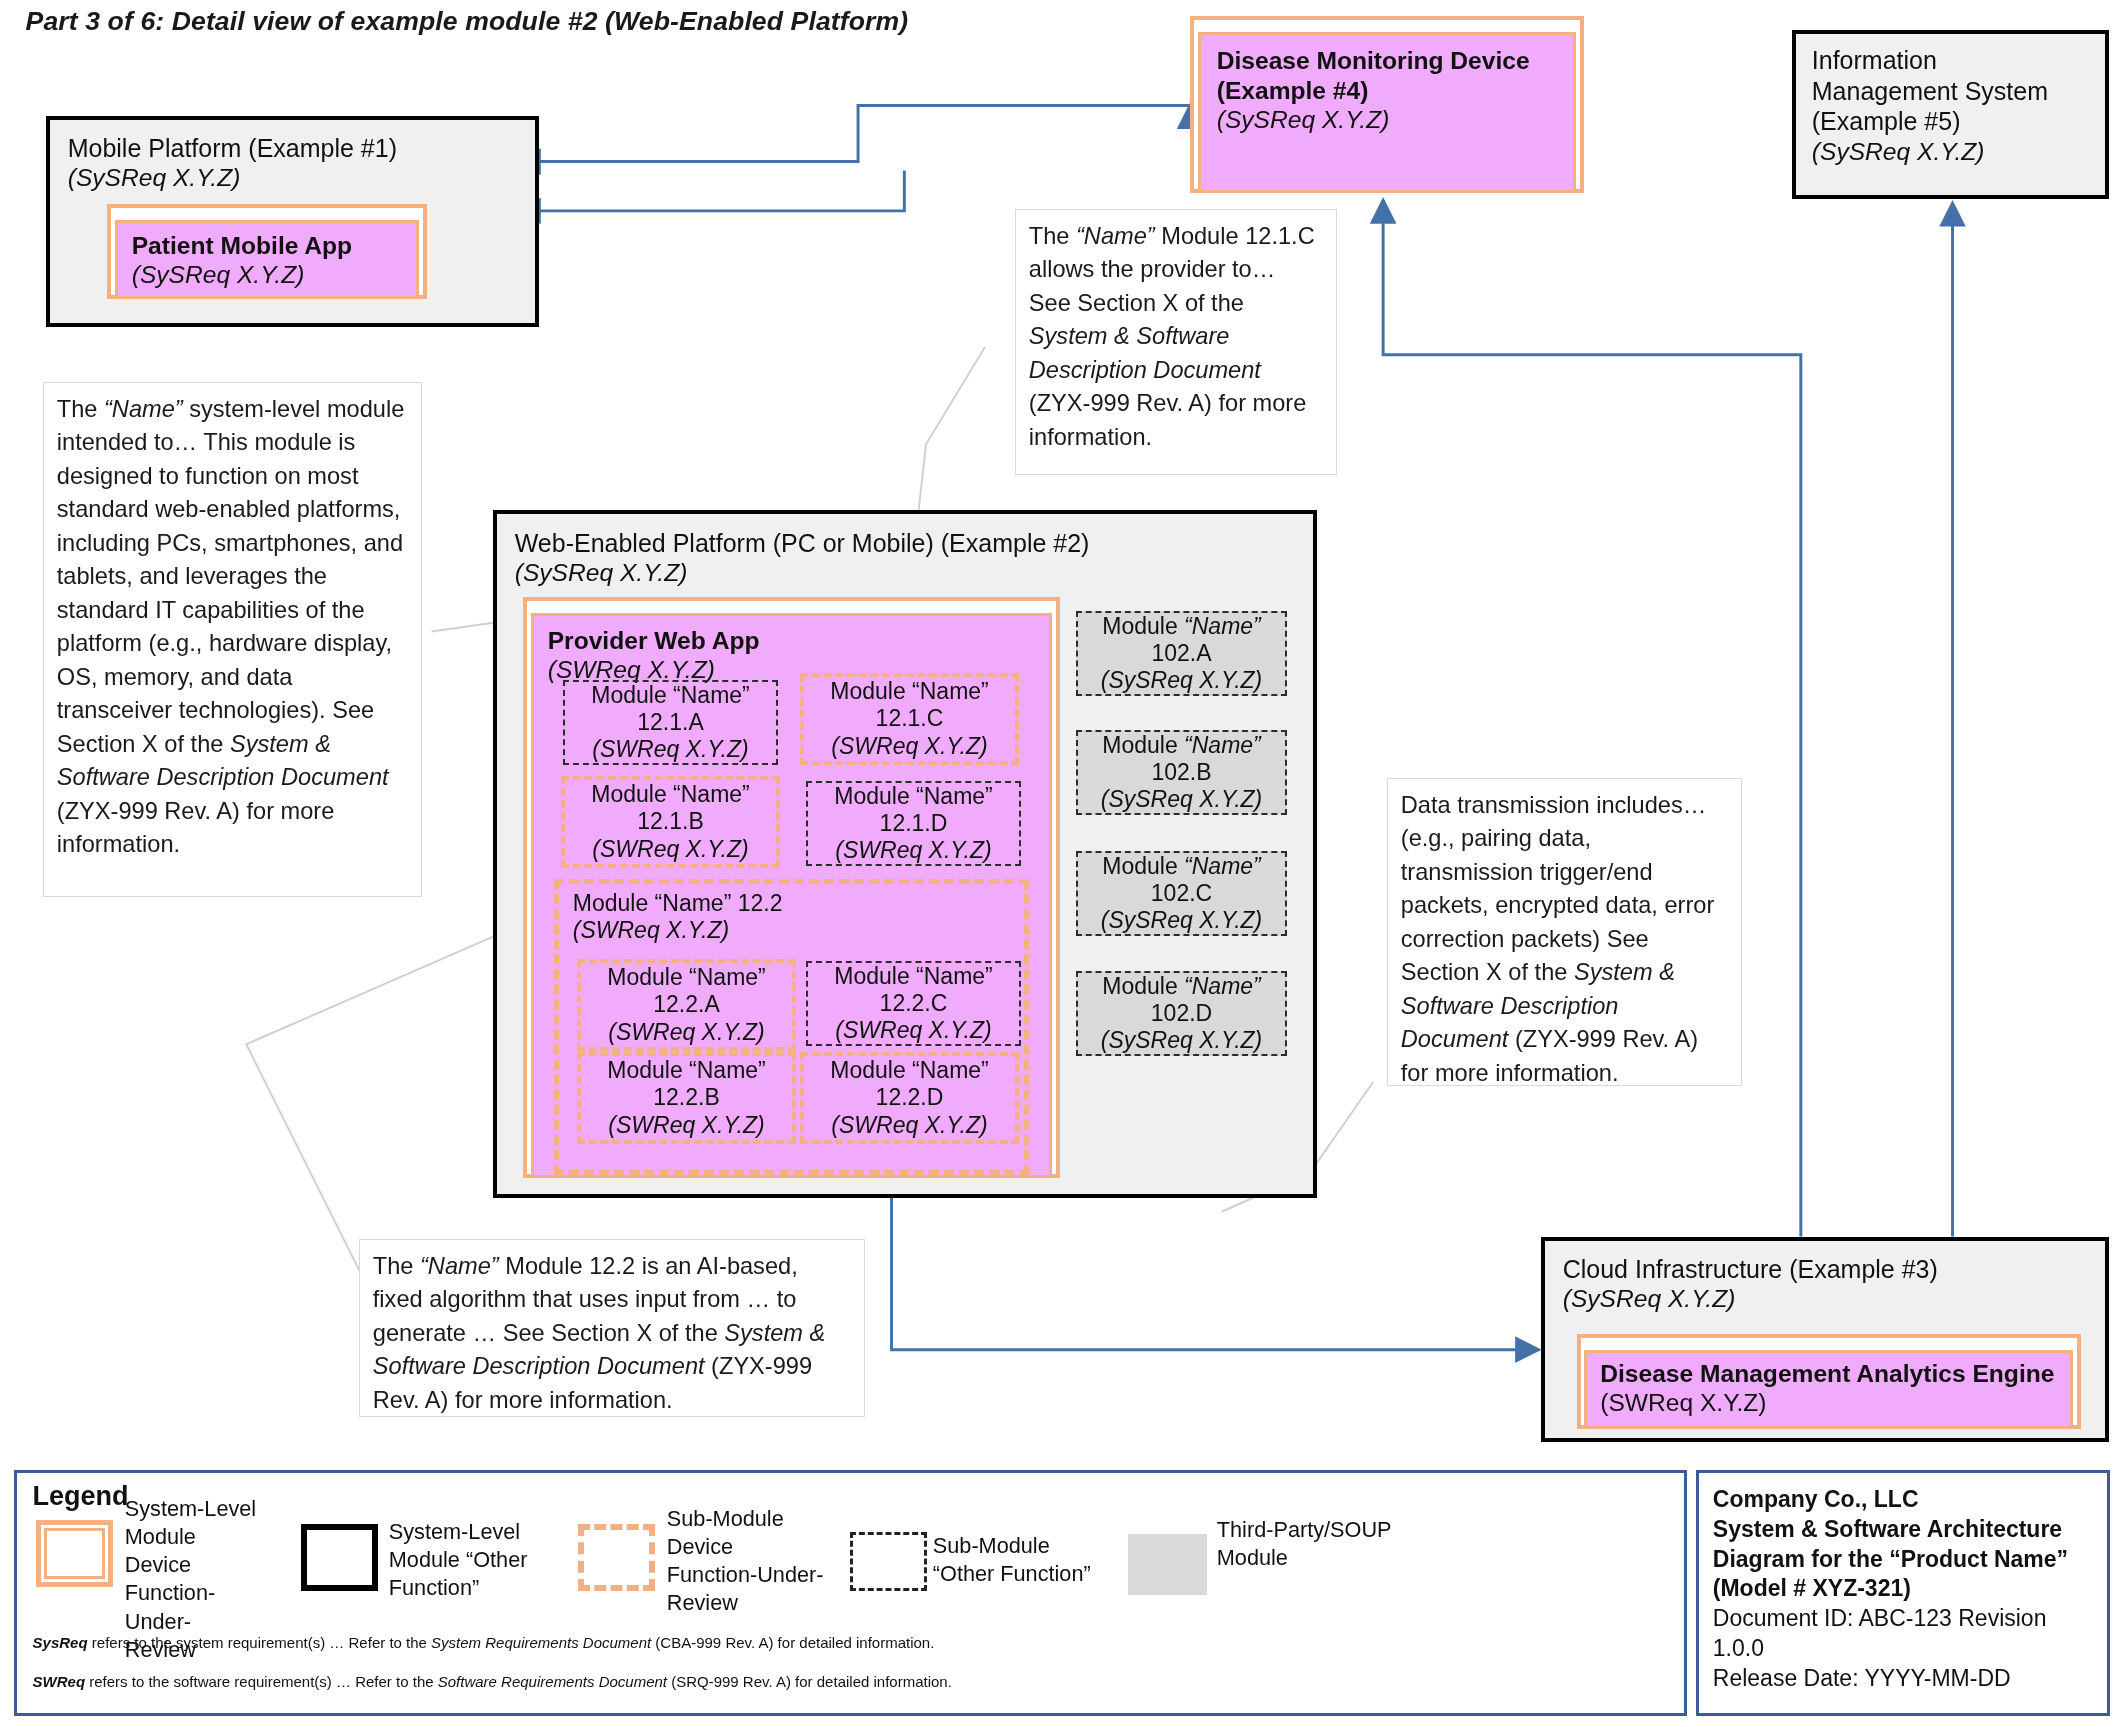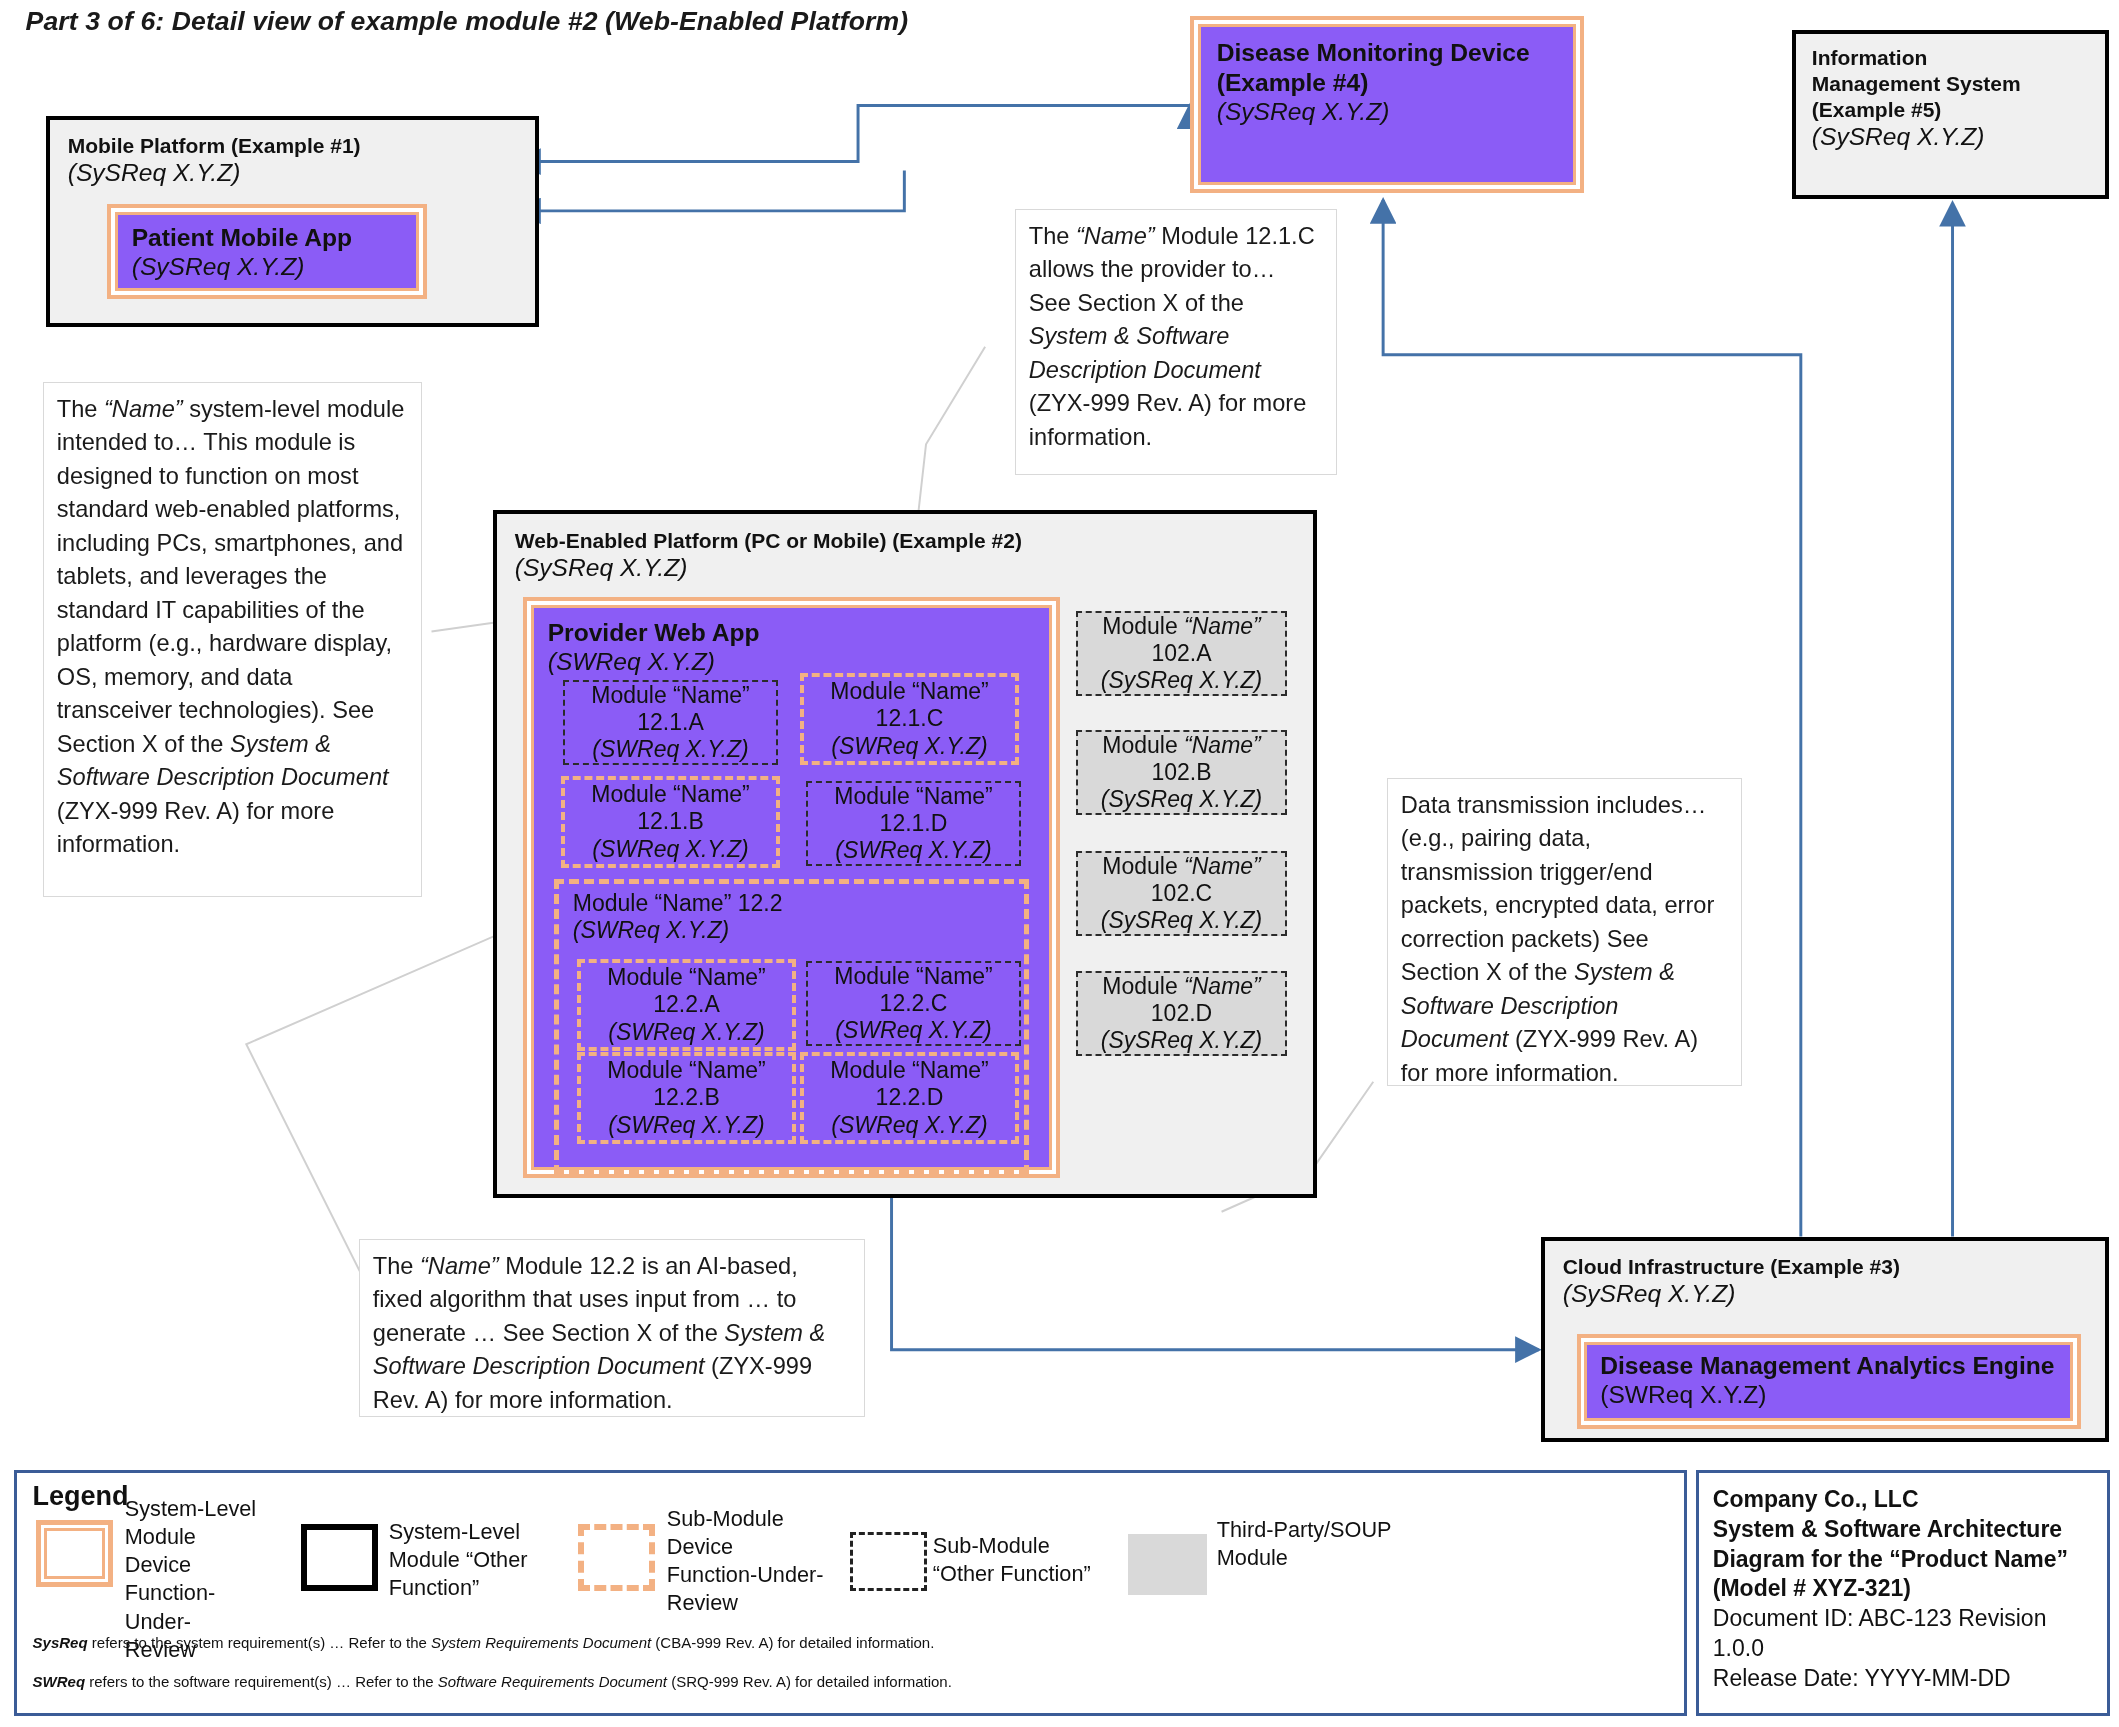--- a/index.html
+++ b/index.html
@@ -12,30 +12,30 @@
   
   #diagram-title{
     left:25.6px;top:5.9px;font-size:26.6px;font-style:italic;font-weight:600;
     color:#1a1a1a;letter-spacing:0.1px;white-space:nowrap;
   }
 
   
   .sys-box{
     border:4.9px solid #000000;background:#f0f0f0;
   }
-  .sys-title{font-weight:bold;font-size:21px;line-height:1.22;}
+  .sys-title{font-weight:normal;font-size:25px;line-height:1.22;}
   .sys-req{font-style:italic;font-size:24.6px;line-height:1.22;}
 
   
   .dfur{
     border:4.9px solid #f3b183;background:#ffffff;padding:3.9px;
   }
   .dfur-inner{
-    border:3px solid #f3b183;background:#8b5cf6;height:100%;width:100%;
-    box-sizing:border-box;padding:7.9px 13.8px;
+    border:3px solid #f3b183;background:#f0abfc;height:100%;width:100%;
+    box-sizing:border-box;padding:7.9px 13.8px;margin-top:8px;
   }
   .dfur-title{font-weight:bold;font-size:24.6px;line-height:1.2;}
   .dfur-req{font-style:italic;font-size:24.6px;line-height:1.2;}
 
   
   .note{
     border:1px solid #d9d9d9;background:#ffffff;font-size:23.6px;
     line-height:1.42;padding:9.9px 12.8px;color:#1a1a1a;
   }
   .note i{font-style:italic;}

